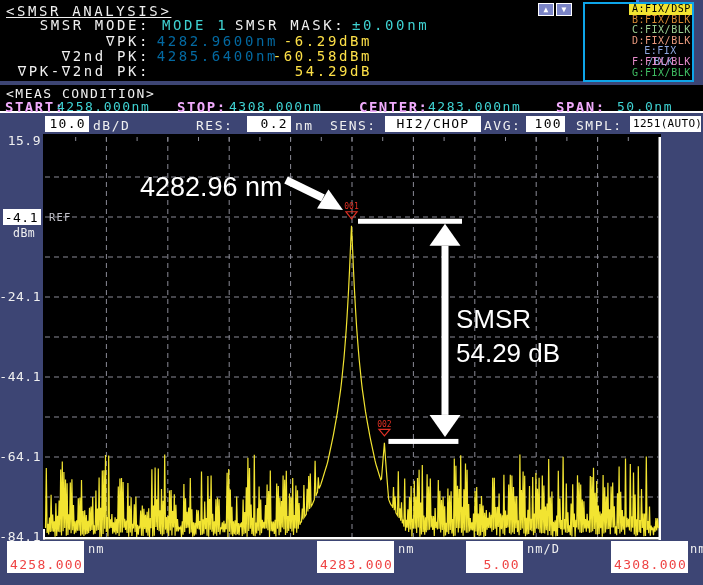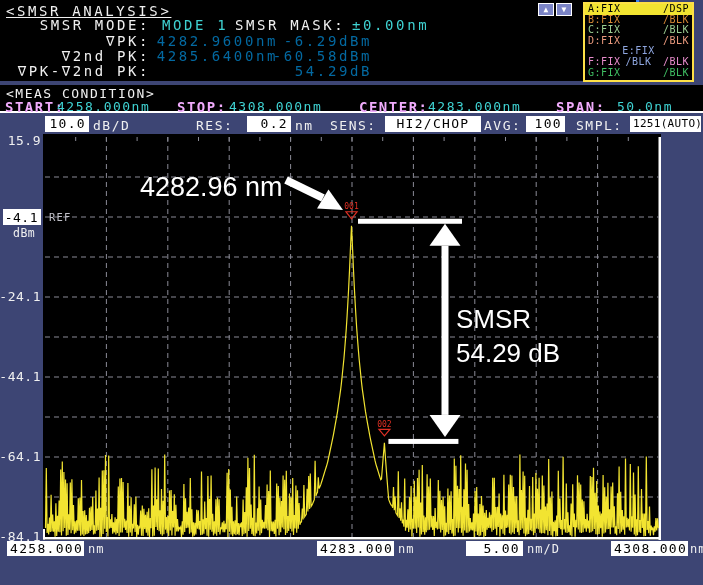--- a/index.html
+++ b/index.html
@@ -12,41 +12,41 @@
   }
   .abs { position:absolute; }
   
   #top-strip { left:55px; top:0; width:50px; height:3px; background:#fff; }
   #smsr-panel { left:0; top:0; width:639px; height:81px; background:#000; border-right:3px solid #3b82f6; }
   #smsr-title { left:6px; top:3px; font-size:14px; letter-spacing:2.6px; text-decoration:underline; white-space:nowrap; }
   .srow { position:absolute; left:0; width:100%; height:15px; font-size:14px; letter-spacing:2.6px; white-space:nowrap; }
   .srow span { position:absolute; white-space:nowrap; }
   .r-lab  { left:0; width:150px; text-align:right; color:#f0f0f0; }
   .r-v1   { left:153px; width:125px; text-align:right; color:#0369a1; }
-  .r-v2   { left:272px; width:100px; text-align:right; color:#0369a1; }
+  .r-v2   { left:272px; width:100px; text-align:right; color:#fde047; }
   .cyan { color:#3fd2d2; }
   
   .arrow-btn { top:3px; width:16px; height:13px; background:#7b84c6; border:1px solid #fff;
     color:#fff; font-size:8px; line-height:11px; text-align:center; cursor:pointer; }
   
-  #trace-panel { left:583px; top:2px; width:111px; height:80px; background:#000; border:2px solid #fde047; }
+  #trace-panel { left:583px; top:2px; width:111px; height:80px; background:#000; border:2px solid #0ea5e9;padding-left:44px; }
   .trace-row { height:10.6px; display:flex; justify-content:space-between; align-items:center;
     padding:0 3px; font-size:10px; letter-spacing:0.5px; line-height:10.6px; cursor:pointer; }
   
   #meas-panel { left:0; top:85px; width:703px; height:28px; background:#000; border-bottom:2px solid #fff; }
   #meas-title { left:6px; top:1px; font-size:13px; letter-spacing:1.5px; }
   .mlab { top:14px; font-size:14px; letter-spacing:1.5px; color:#f0abfc; white-space:nowrap;font-weight:bold; }
   .mval { top:14px; font-size:13px; letter-spacing:1.5px; color:#3fd2d2; white-space:nowrap; }
   
   .setlab { top:118px; font-size:13px; letter-spacing:1.5px; color:#f0f0f0; white-space:nowrap; }
   .setbox { top:116px; height:16px; background:#fff; color:#000; font-size:13px; letter-spacing:1.3px;
     text-align:right; padding:0 3px; line-height:16px; white-space:nowrap; }
   
-  .xbox { top:541px; height:15px; background:#fff; color:#000000; font-size:13px; letter-spacing:1.3px;
-    text-align:right; padding:0 3px; line-height:15px; white-space:nowrap; }
+  .xbox { top:541px; height:15px; background:#fff; color:#ef4444; font-size:13px; letter-spacing:1.3px;
+    text-align:right; padding:16px 3px; line-height:15px; white-space:nowrap; }
   .xunit { top:542px; font-size:12px; letter-spacing:1px; color:#f0f0f0; white-space:nowrap; }
   #chart-svg { left:0; top:0; z-index:0; }
   .layer { z-index:2; }
 </style>
 </head>
 <body>
 
 <svg id="chart-svg" class="abs" width="703" height="585">
     <rect x="43" y="134" width="618" height="406" fill="#000"></rect>
     <rect x="658.5" y="137" width="2.5" height="403" fill="#fff"></rect>

